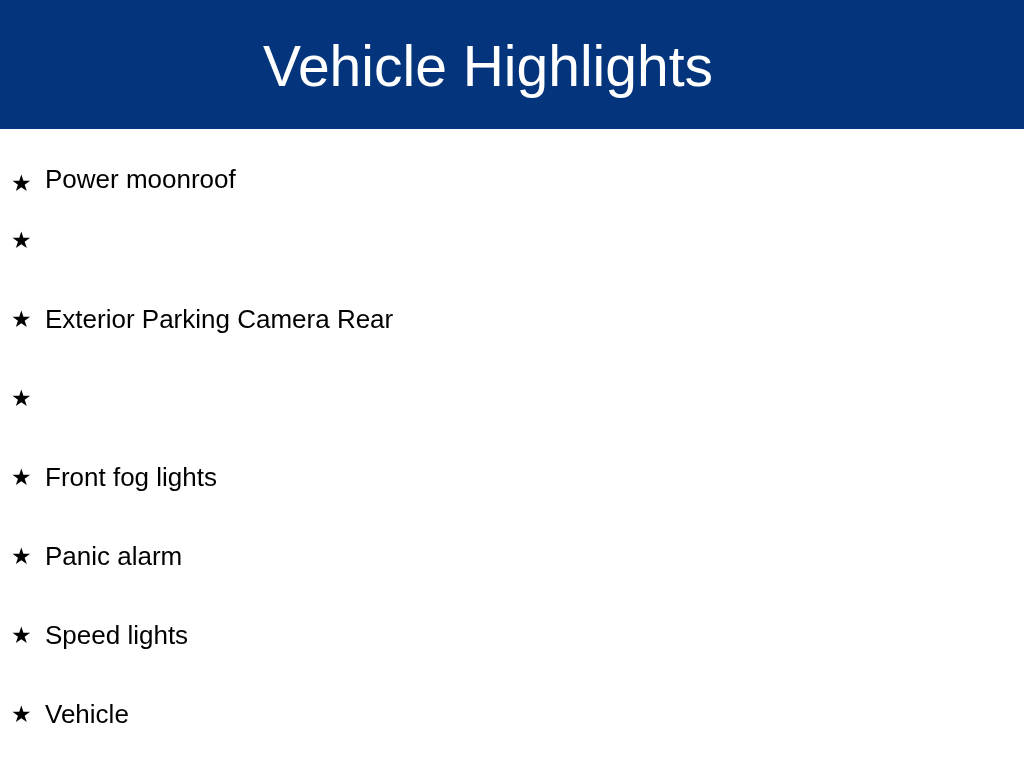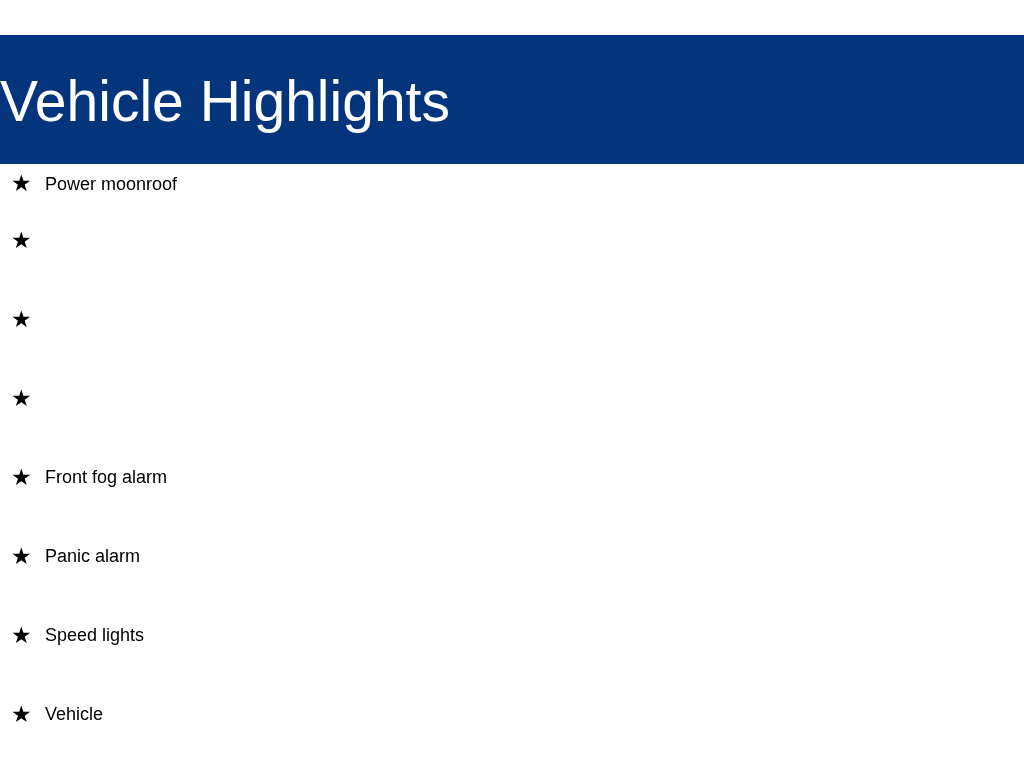--- a/index.html
+++ b/index.html
@@ -26,23 +26,22 @@
   #title-bar {
     position: absolute;
     left: 0;
     top: 0;
     width: 1024px;
     height: 129px;
     background: #04357c;
     box-sizing: border-box;
     display: flex;
     align-items: center;
-    justify-content: flex-start;
+    justify-content: center;
     padding-right: 48px;
-    margin-top: 35px;
   }
 
   #slide-title {
     color: #ffffff;
     font-family: "Liberation Sans", sans-serif;
     font-size: 57px;
     font-weight: normal;
     line-height: 1;
     letter-spacing: 0px;
     white-space: nowrap;
@@ -87,21 +86,21 @@
     font-family: "DejaVu Sans", sans-serif;
     font-size: 23px;
     line-height: 1;
     display: inline-block;
   }
 
   .highlight-label {
     flex: 0 0 auto;
     color: #000000;
     font-family: "Liberation Sans", sans-serif;
-    font-size: 18px;
+    font-size: 26px;
     font-weight: normal;
     line-height: 1.15;
     white-space: nowrap;
   }
 </style>
 </head>
 <body>
 
 <div id="slide">
 
@@ -115,29 +114,30 @@
       <span class="bullet-star">★</span>
       <span class="highlight-label">Power moonroof</span>
     </li>
 
     <li class="highlight-item">
       <span class="bullet-star">★</span>
     </li>
 
     <li class="highlight-item">
       <span class="bullet-star">★</span>
+      <span class="highlight-label">Exterior Parking Camera Rear</span>
     </li>
 
     <li class="highlight-item">
       <span class="bullet-star">★</span>
     </li>
 
     <li class="highlight-item">
       <span class="bullet-star">★</span>
-      <span class="highlight-label">Front fog alarm</span>
+      <span class="highlight-label">Front fog lights</span>
     </li>
 
     <li class="highlight-item">
       <span class="bullet-star">★</span>
       <span class="highlight-label">Panic alarm</span>
     </li>
 
     <li class="highlight-item">
       <span class="bullet-star">★</span>
       <span class="highlight-label">Speed lights</span>

